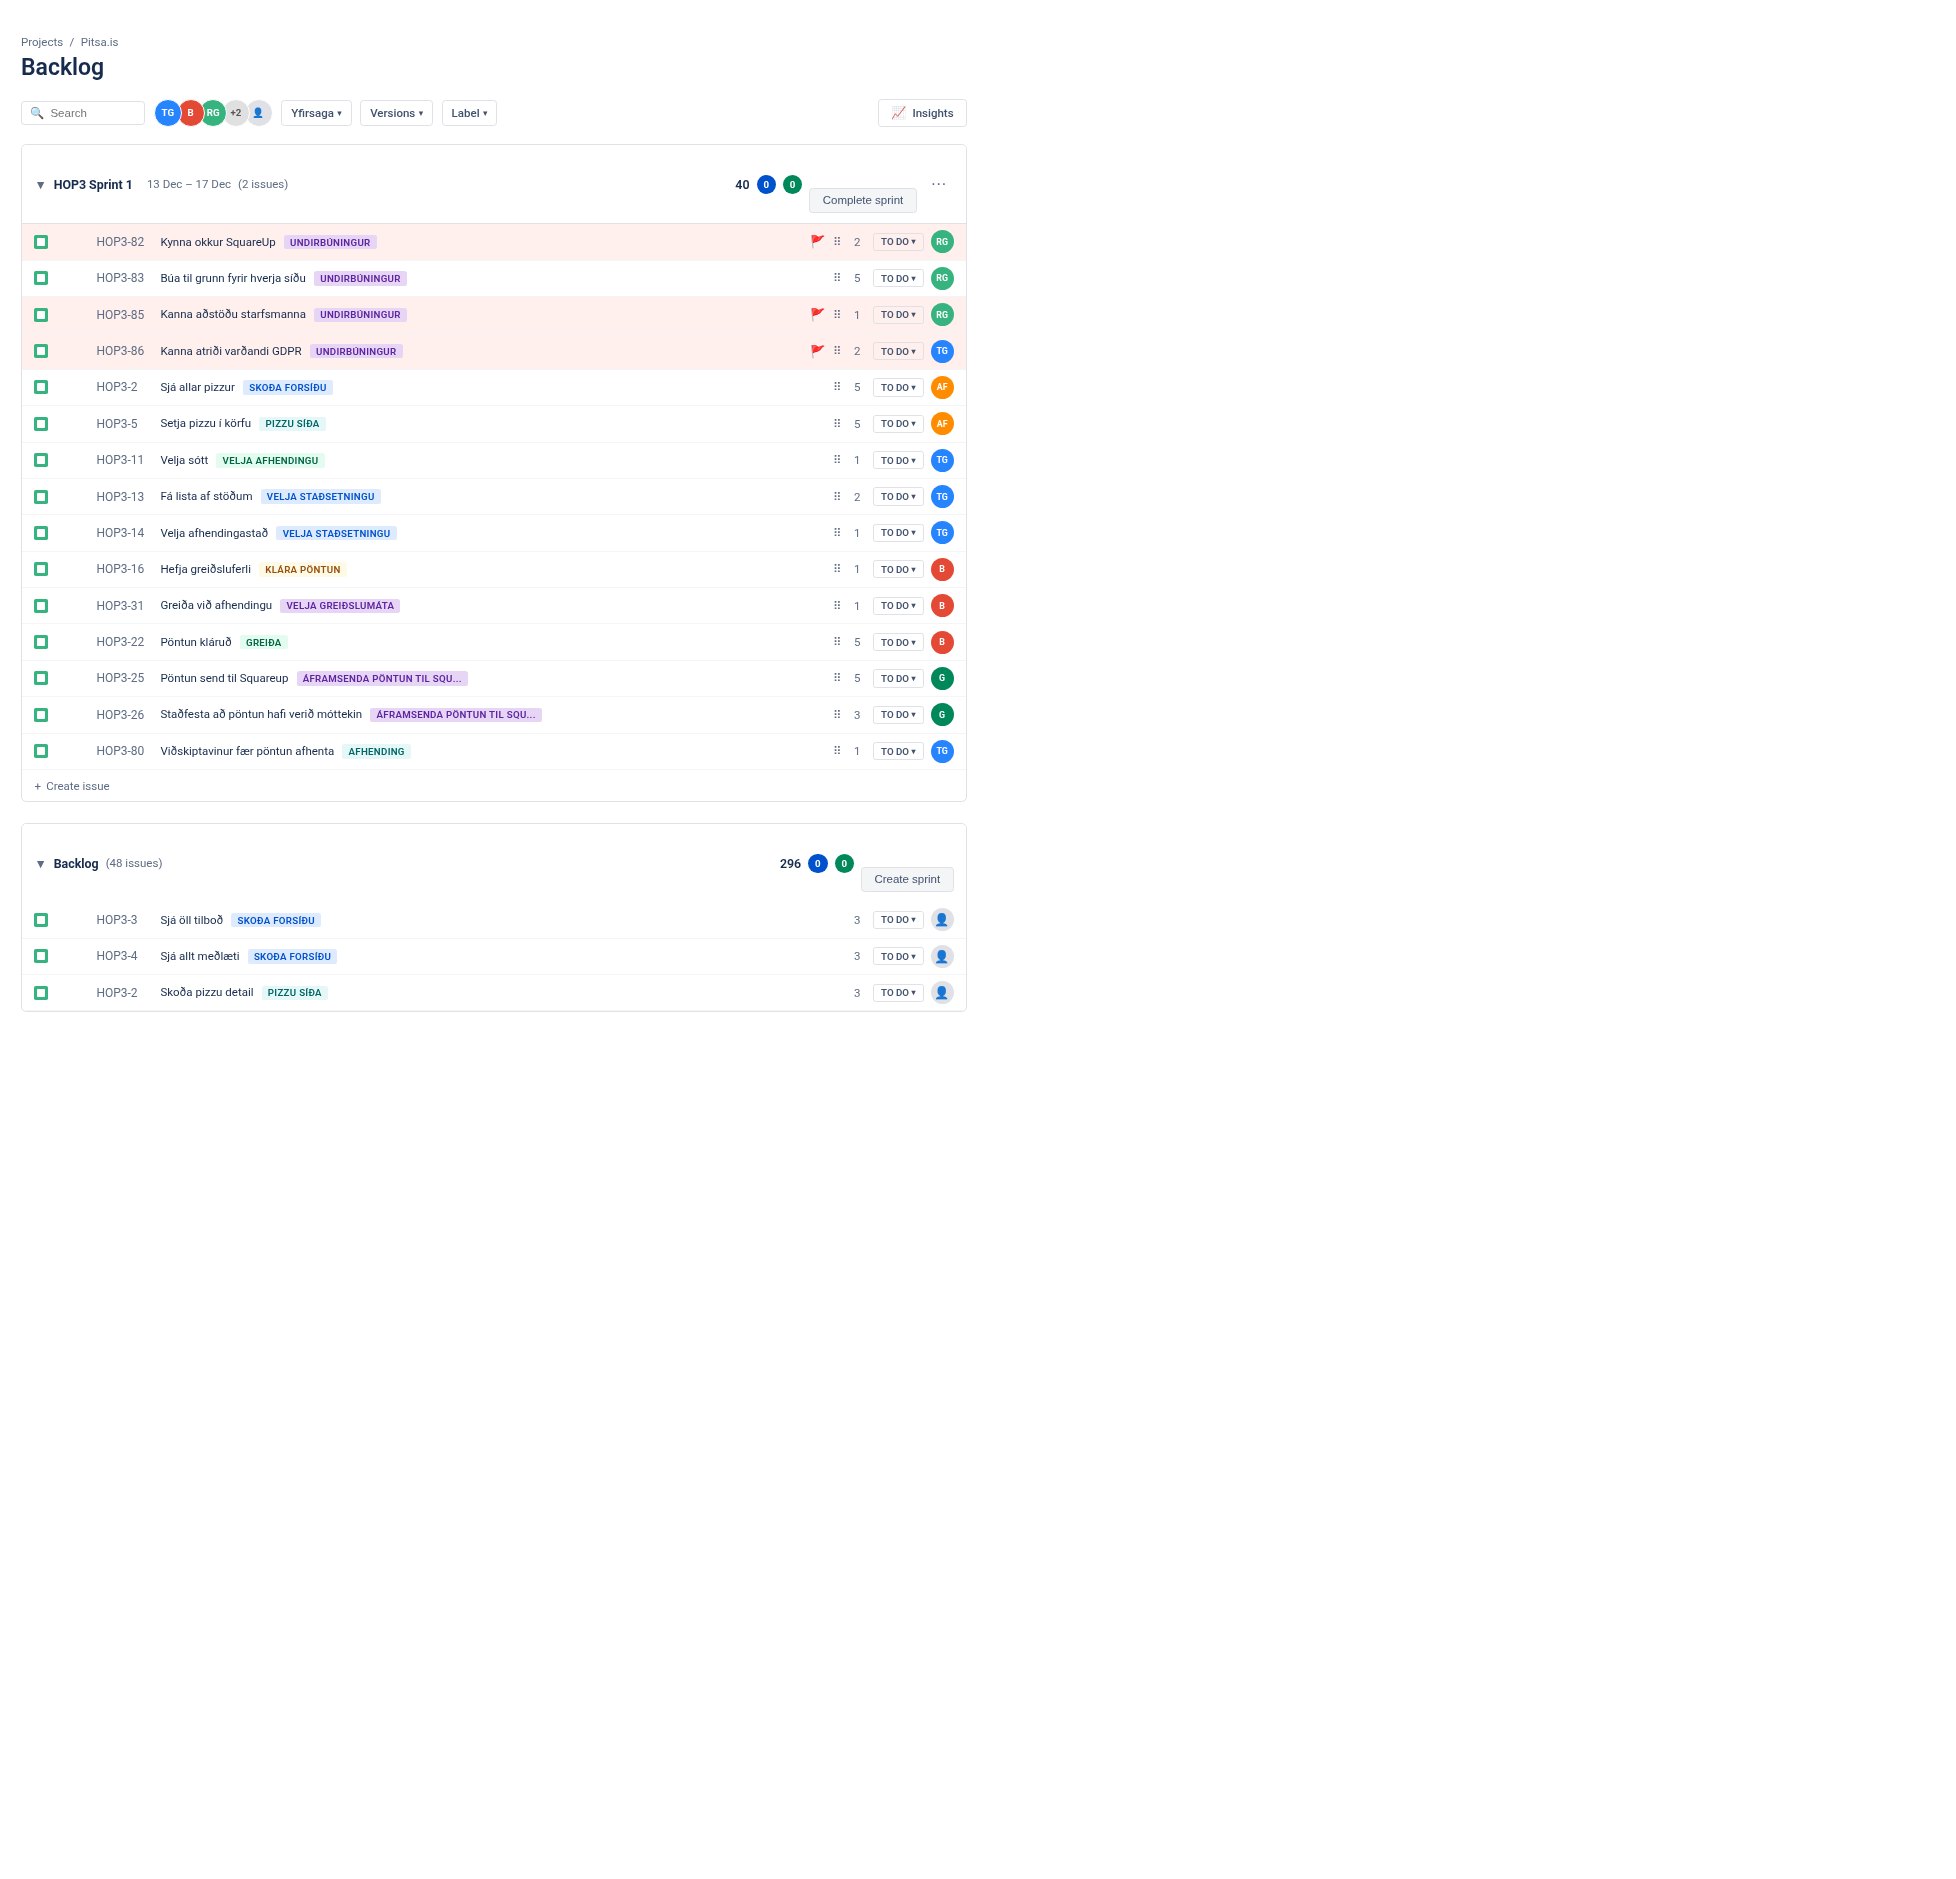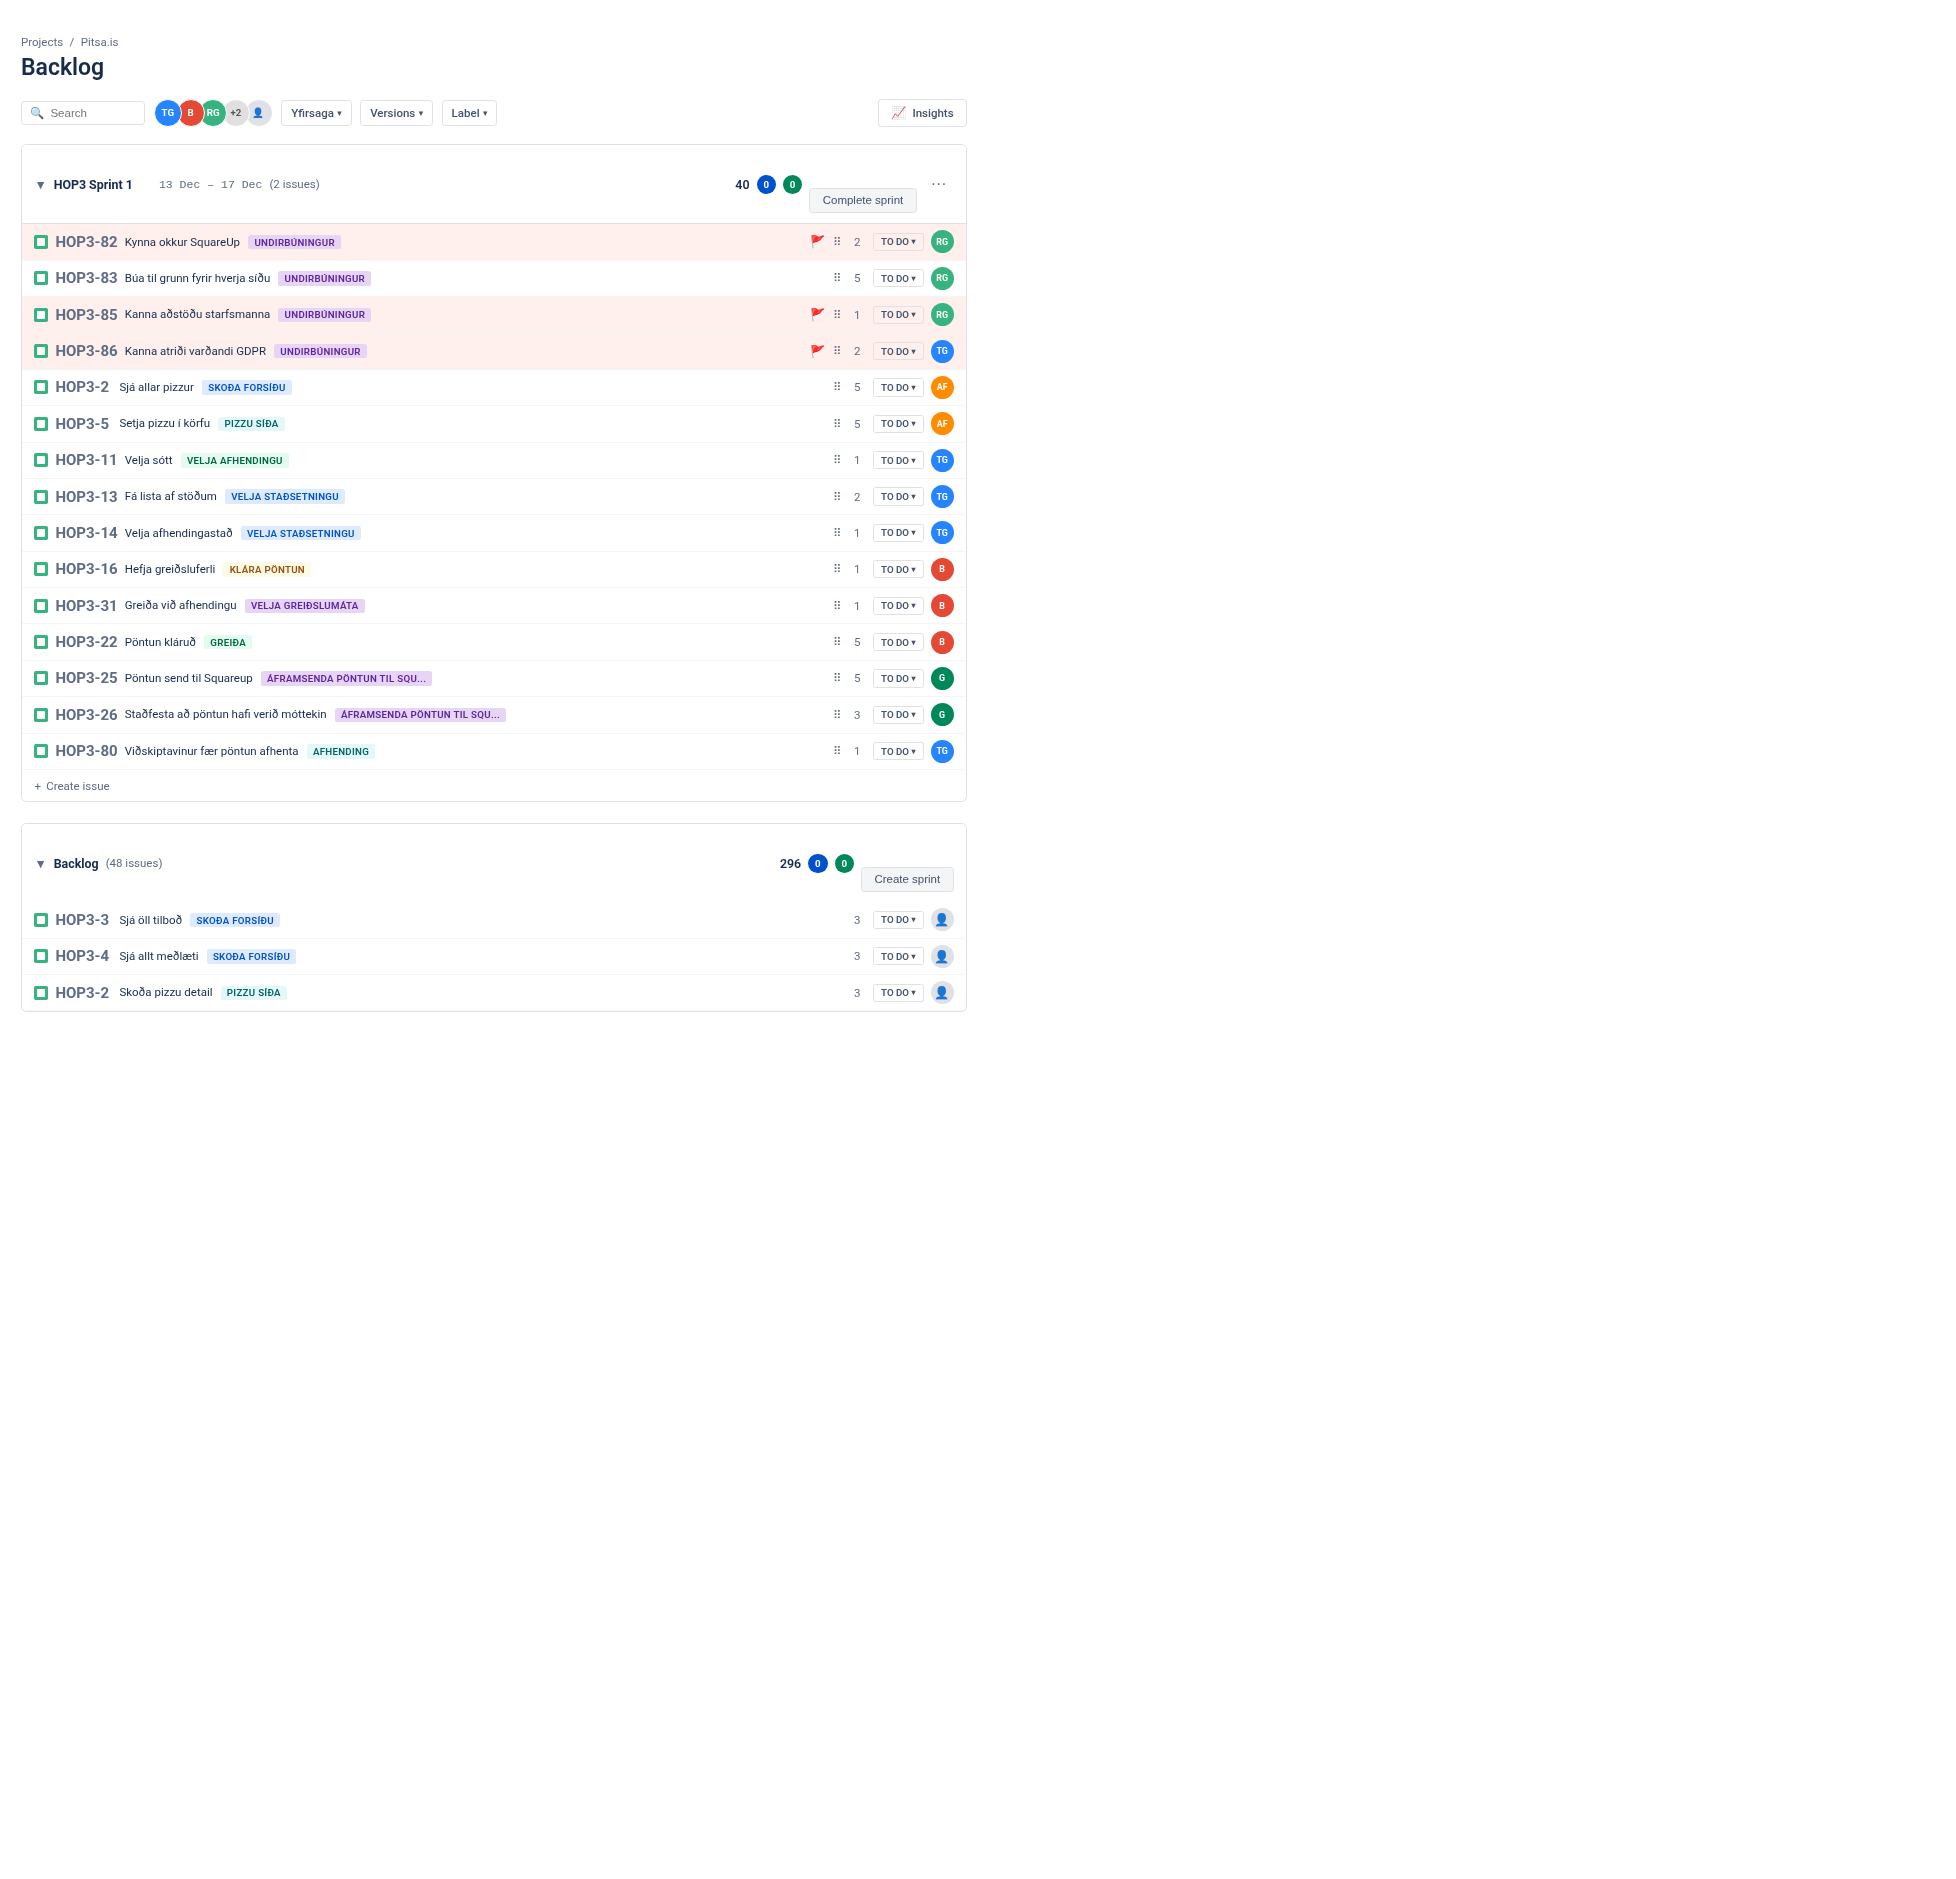--- a/index.html
+++ b/index.html
@@ -16,35 +16,35 @@
     .avatar { width: 28px; height: 28px; border-radius: 50%; display: flex; align-items: center; justify-content: center; font-size: 9.7px; font-weight: 700; color: #fff; border: 1.8px solid #fff; margin-left: -5.3px; cursor: pointer; }
     .avatar:first-child { margin-left: 0; }
     .avatar-count { background: #e0e0e0; color: #555; font-size: 9.7px; font-weight: 700; }
     .avatar-ghost { background: #dfe1e6; color: #5e6c84; }
     .filter-btn { display: flex; align-items: center; gap: 3.5px; padding: 5.3px 8.8px; border: 1.3px solid #dfe1e6; border-radius: 3.5px; cursor: pointer; font-size: 11.5px; font-weight: 500; color: #42526e; background: #fff; }
     .filter-btn .chevron { font-size: 8.8px; }
     .insights-btn { display: flex; align-items: center; gap: 5.3px; padding: 5.3px 12.4px; border: 1.3px solid #dfe1e6; border-radius: 3.5px; cursor: pointer; font-size: 11.5px; font-weight: 500; color: #42526e; background: #fff; margin-left: auto; }
     .sprint-section { border: 1.3px solid #dfe1e6; border-radius: 5.3px; margin-bottom: 21px; overflow: hidden; }
     .sprint-header { display: flex; align-items: center; padding: 10.6px 12.4px; background: #fff; gap: 7px; border-bottom: 1.3px solid #dfe1e6; }
     .sprint-title { font-size: 12.4px; font-weight: 700; color: #172b4d; }
-    .sprint-dates { font-size: 11.5px; color: #5e6c84; margin-left: 19px; font-family: Liberation Mono, monospace; }
+    .sprint-dates { font-size: 11.5px; color: #5e6c84; margin-left: 7px; }
     .sprint-count { font-size: 11.5px; color: #5e6c84; }
     .sprint-stats { margin-left: auto; display: flex; align-items: center; gap: 7px; }
     .stat-num { font-size: 12.4px; font-weight: 600; color: #172b4d; }
     .stat-badge { width: 19.4px; height: 19.4px; border-radius: 50%; display: flex; align-items: center; justify-content: center; font-size: 9.7px; font-weight: 700; color: #fff; }
     .stat-badge.blue { background: #0052cc; }
     .stat-badge.green { background: #00875a; }
     .complete-sprint-btn { padding: 5.3px 12.4px; background: #f4f5f7; border: 1.3px solid #dfe1e6; border-radius: 3.5px; font-size: 11.5px; font-weight: 500; cursor: pointer; color: #42526e; margin-top: 32px; }
     .more-btn { padding: 3.5px 7px; background: none; border: none; font-size: 16px; cursor: pointer; color: #5e6c84; border-radius: 3.5px; }
     .sprint-description { padding: 7px 12.4px; font-size: 11.5px; color: #5e6c84; background: #fff; border-bottom: 0.9px solid #f0f0f0; }
     .issue-row { display: flex; align-items: center; padding: 6.2px 12.4px; border-bottom: 0.9px solid #f4f5f7; gap: 7px; cursor: pointer; }
     .issue-row.flagged { background: #fff0ed; }
     .issue-icon { width: 14px; height: 14px; background: #36b37e; border-radius: 1.8px; display: flex; align-items: center; justify-content: center; flex-shrink: 0; }
     .issue-icon-inner { width: 8px; height: 8px; background: #fff; border-radius: 0.9px; }
-    .issue-id { font-size: 15px; color: #5e6c84; min-width: 57px; font-weight: 700; }
+    .issue-id { font-size: 12px; color: #5e6c84; min-width: 57px; font-weight: 400; margin-left: 41px; }
     .issue-title { font-size: 11.5px; color: #172b4d; flex: 1; }
     .tag { display: inline-flex; align-items: center; padding: 1.8px 6.2px; border-radius: 2.6px; font-size: 9.7px; font-weight: 600; margin-left: 5.3px; text-transform: uppercase; letter-spacing: 0.3px; }
     .tag-purple { background: #e6d5f5; color: #5e24a0; }
     .tag-blue { background: #deebff; color: #0052cc; }
     .tag-green { background: #e3fcef; color: #006644; }
     .tag-orange { background: #fffae6; color: #974f0c; }
     .tag-teal { background: #e6f7f7; color: #006666; }
     .flag-icon { color: #de350b; font-size: 12.4px; flex-shrink: 0; }
     .subtask-icon { color: #5e6c84; font-size: 11.5px; flex-shrink: 0; }
     .story-points { min-width: 17.6px; text-align: center; font-size: 11.5px; color: #5e6c84; }

